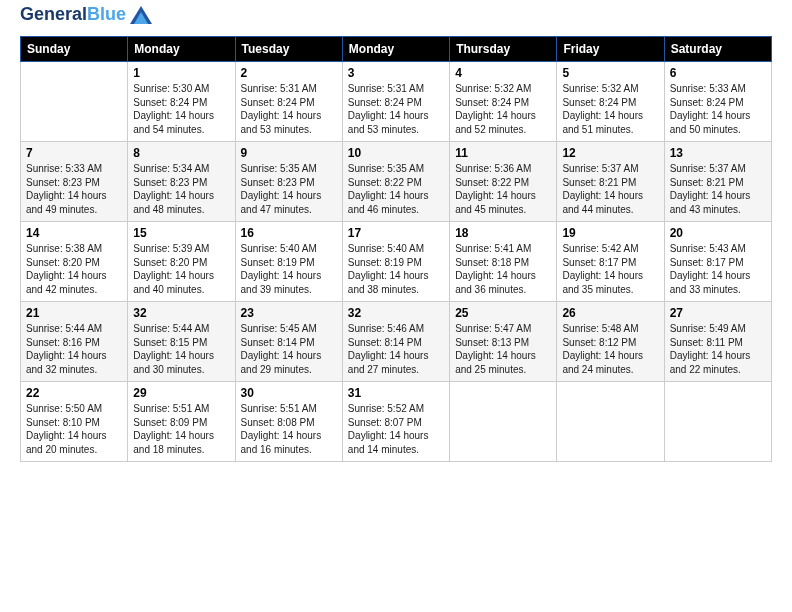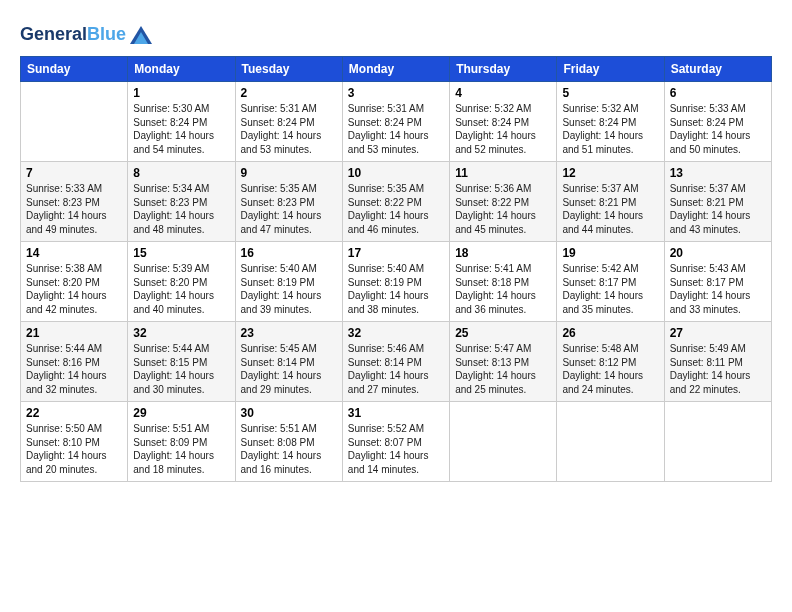--- a/index.html
+++ b/index.html
@@ -6,21 +6,21 @@
     body {
       width: 792px;
       height: 612px;
       font-family: Arial, sans-serif;
       background: #fff;
       overflow: hidden;
     }
     .page {
       width: 792px;
       height: 612px;
-      padding: 24px 20px 12px 20px;
+      padding: 4px 20px 12px 20px;
     }
     .header {
       display: flex;
       justify-content: space-between;
       align-items: flex-start;
       margin-bottom: 10px;
     }
     .logo {
       display: flex;
       align-items: center;
@@ -37,21 +37,21 @@
     .subtitle {
       font-size: 16px;
       color: #333;
     }
     table {
       width: 100%;
       border-collapse: collapse;
       font-size: 10.5px;
     }
     thead tr th {
-      background-color: #1d4ed8;
+      background-color: #000000;
       color: #fff;
       padding: 5px 6px;
       text-align: left;
       font-size: 12px;
       font-weight: bold;
       border: 1px solid #2255a4;
     }
     tbody tr td {
       border: 1px solid #ccc;
       padding: 4px 5px;

